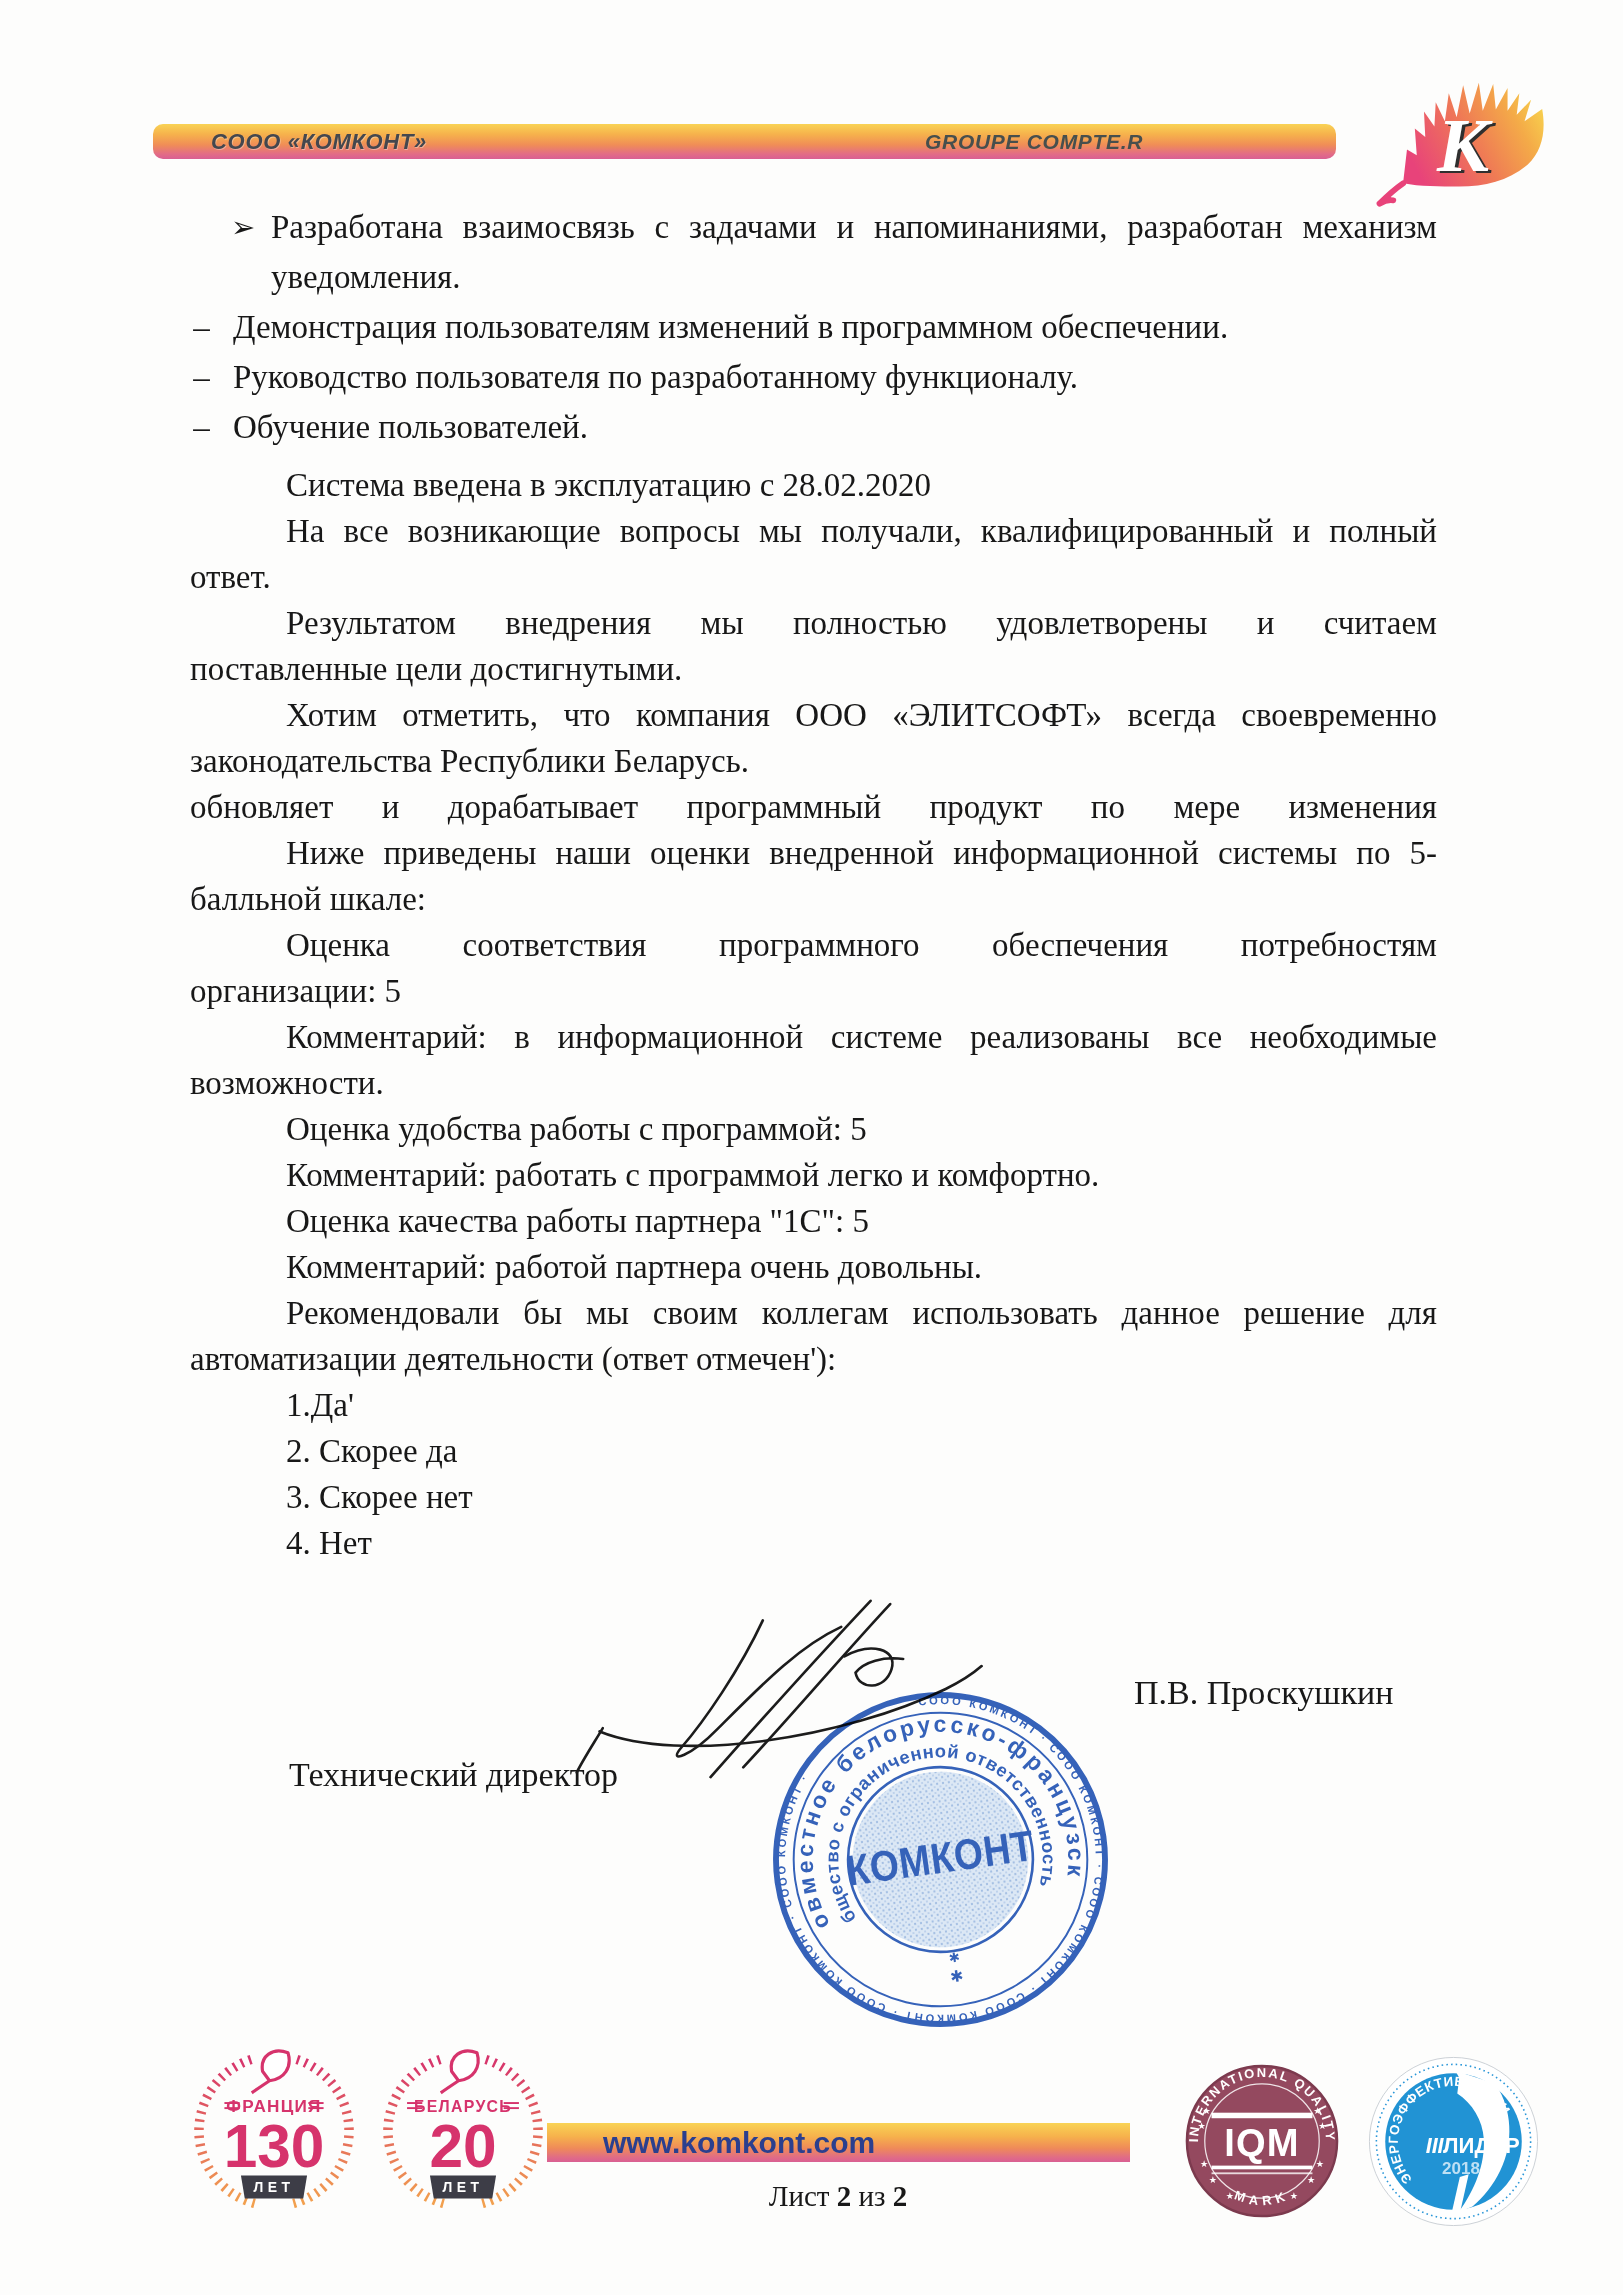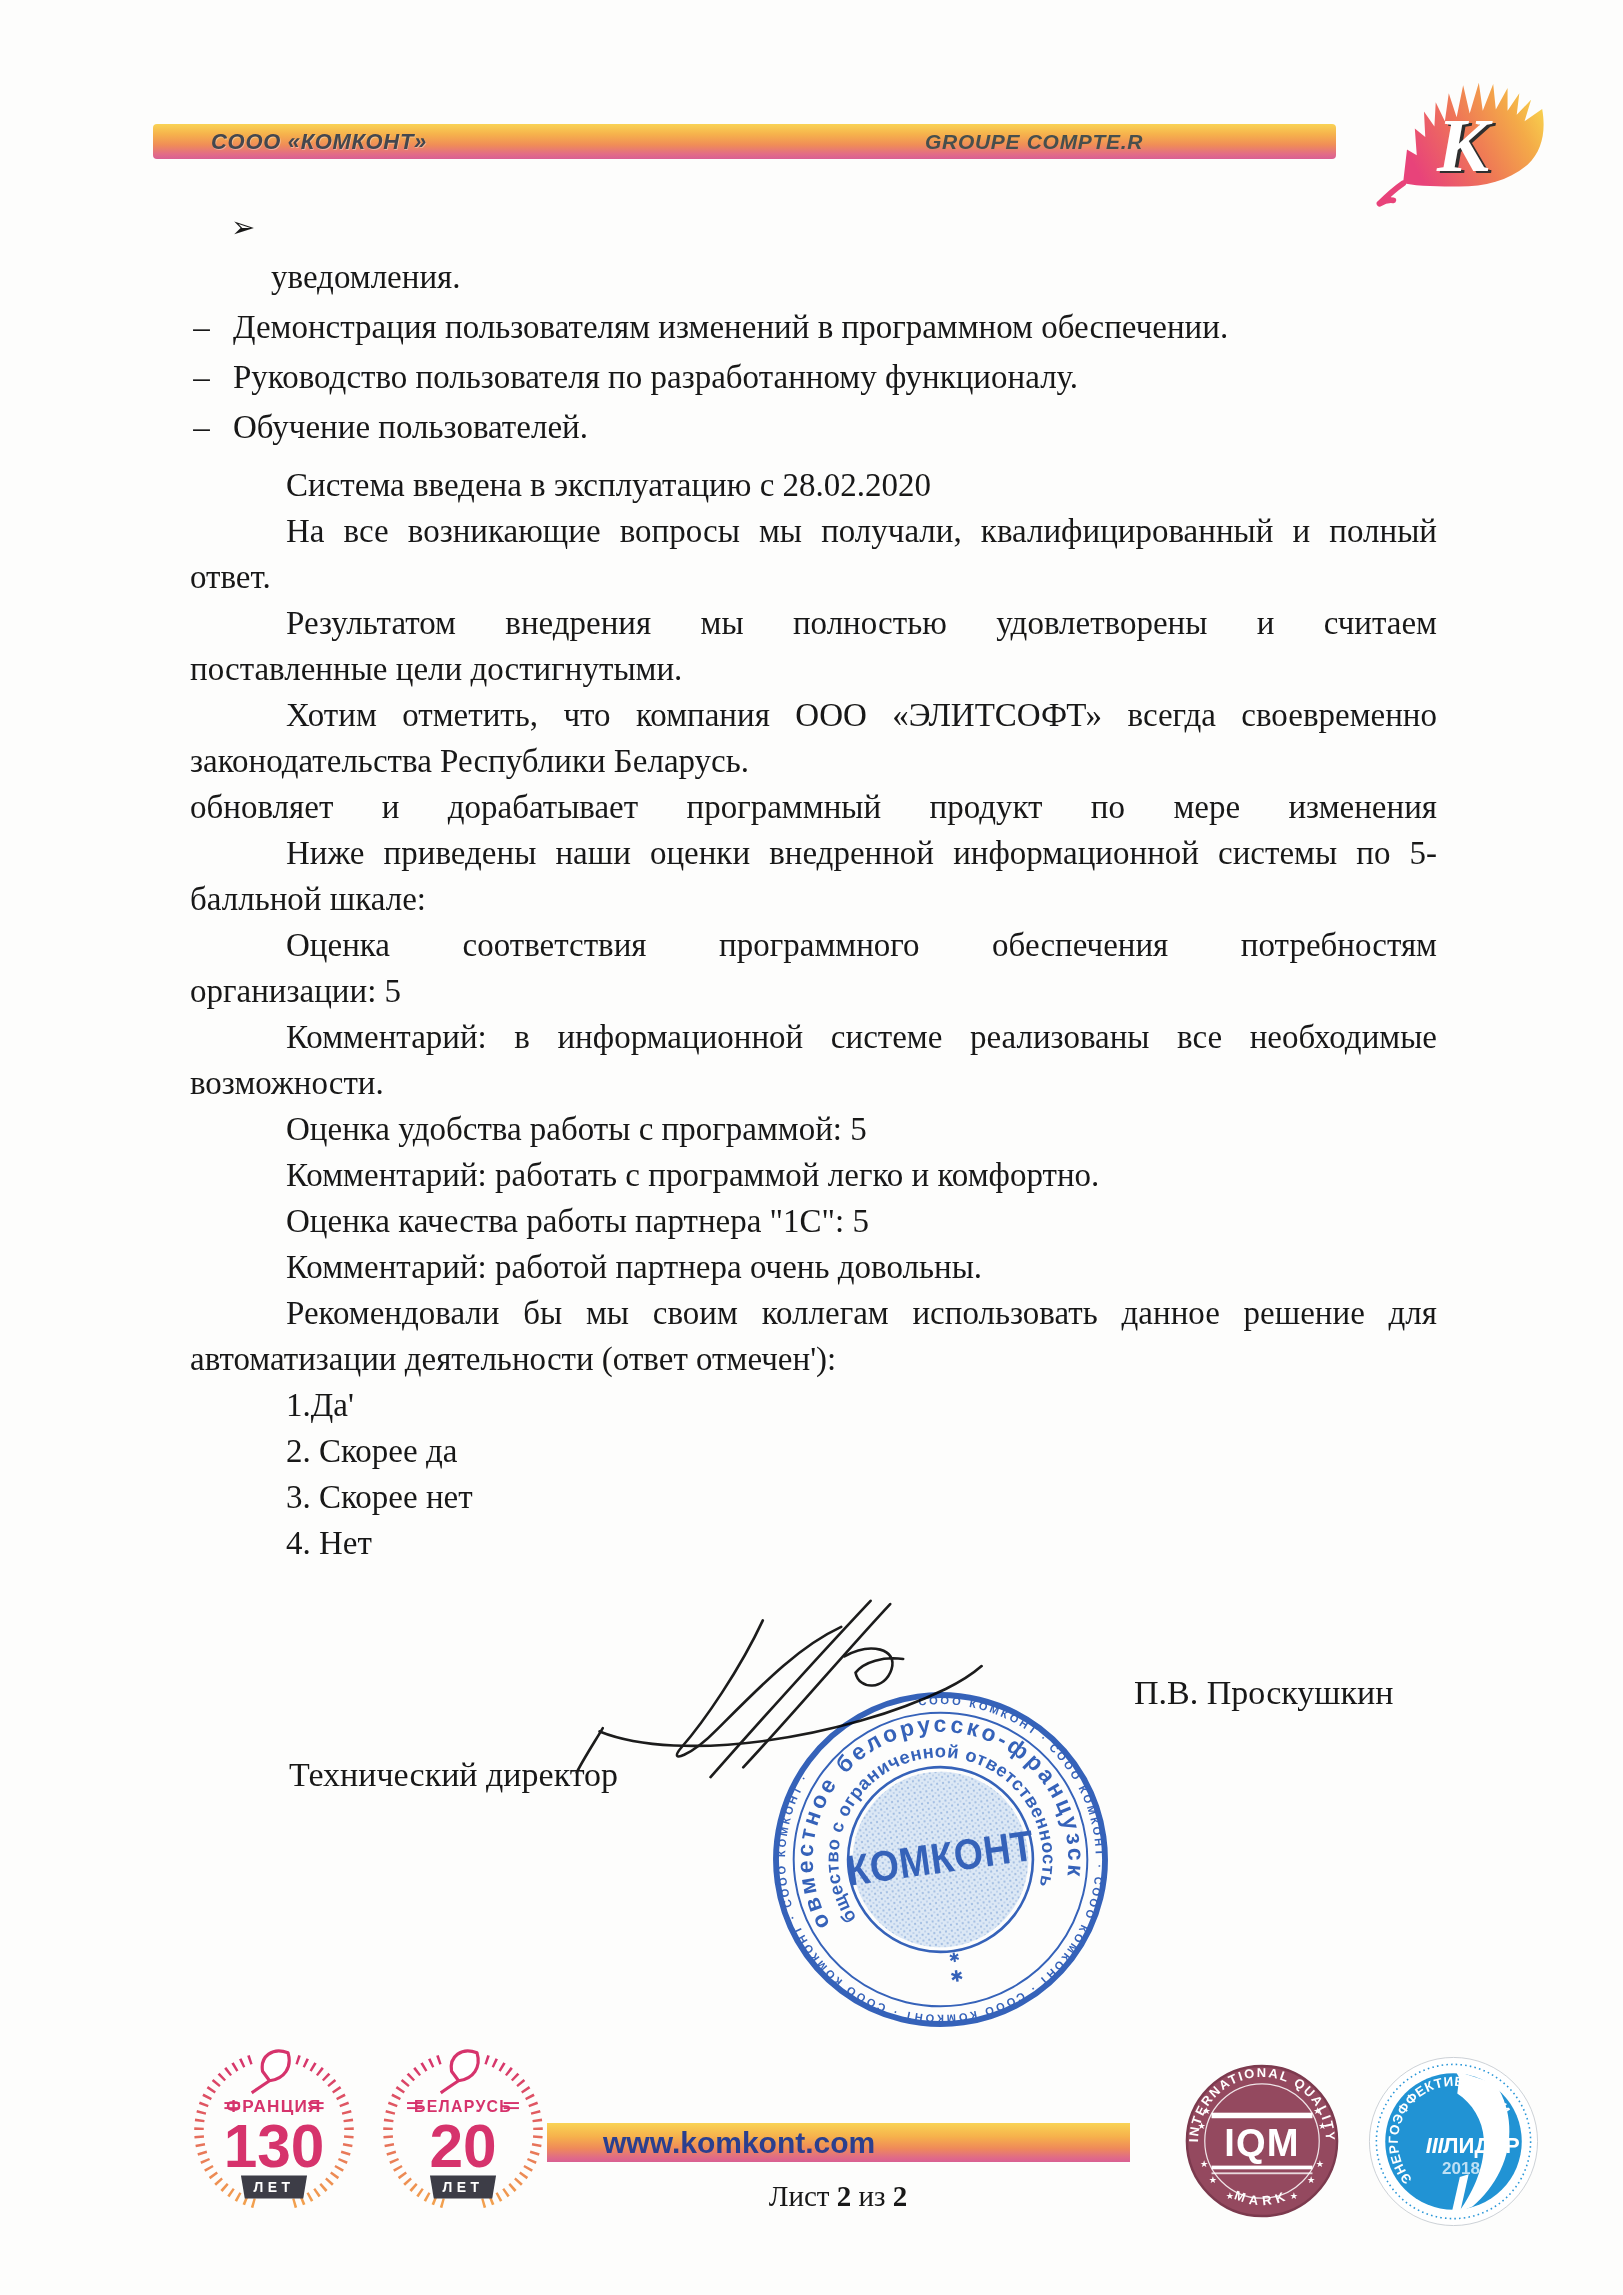--- a/index.html
+++ b/index.html
@@ -4,21 +4,21 @@
 <style>
   html,body{margin:0;padding:0;}
   body{
     width:1623px;height:2295px;position:relative;overflow:hidden;
     background:#fdfdfc;font-family:"Liberation Serif", serif;color:#181818;
   }
   
   .header-bar{
     position:absolute;left:153px;top:124px;width:1183px;height:35px;
     background:linear-gradient(to bottom,#f9d355 0%,#f6b14c 30%,#f08d57 60%,#e36d85 85%,#d95f93 100%);
-    border-radius:4px;
+    border-radius:10px;
     text-align:center;
   }
   .hdr-left{
     position:absolute;left:58px;top:0;height:35px;line-height:35px;
     font-family:"Liberation Sans",sans-serif;font-weight:bold;font-style:italic;
     font-size:22px;color:#44474e;letter-spacing:0.7px;text-shadow:0.7px 0.7px 0 rgba(255,255,255,.35);
   }
   .hdr-right{
     position:absolute;left:772px;top:0;height:51px;line-height:35px;
     font-family:"Liberation Sans",sans-serif;font-weight:bold;font-style:italic;
@@ -76,21 +76,21 @@
     </linearGradient>
   </defs>
   <path d="M55,172 L61,120 L76,129 L73,88 L89,101 L87,62 L103,85 L105,48 L119,77 L125,34 L137,71 L147,22 L157,65 L171,18 L177,61 L193,20 L197,59 L215,26 L215,61 L233,34 L229,67 L251,44 L241,77 L268,58
            C274,92 268,122 246,143 C219,167 181,177 141,177 C111,177 81,177 55,172 Z" fill="url(#leafGrad)"></path>
   <path d="M55,172 C42,181 30,192 19,203 M19,203 C26,199 34,197 40,198" stroke="#e8437a" stroke-width="9" fill="none" stroke-linecap="round"></path>
   <text x="152" y="156" font-family="Liberation Serif, serif" font-weight="bold" font-style="italic" font-size="118" fill="#2f2f2f" text-anchor="middle">К</text>
   <text x="147" y="153" font-family="Liberation Serif, serif" font-weight="bold" font-style="italic" font-size="118" fill="#ffffff" text-anchor="middle">К</text>
 </svg>
 
 <div class="doc-body" id="doc-body">
-    <div class="line la just ind-bullet"><span class="marker arrow">➢</span></div>
+    <div class="line la just ind-bullet"><span class="marker arrow">➢</span><span>Разработана взаимосвязь с задачами и напоминаниями, разработан механизм</span></div>
     <div class="line la ind-bullet"><span>уведомления.</span></div>
     <div class="line la ind-dash"><span class="marker dash">–</span><span>Демонстрация пользователям изменений в программном обеспечении.</span></div>
     <div class="line la ind-dash"><span class="marker dash">–</span><span>Руководство пользователя по разработанному функционалу.</span></div>
     <div class="line la ind-dash"><span class="marker dash">–</span><span>Обучение пользователей.</span></div>
     <div class="line lb gap ind-para"><span>Система введена в эксплуатацию с 28.02.2020</span></div>
     <div class="line lb just ind-para"><span>На все возникающие вопросы мы получали, квалифицированный и полный</span></div>
     <div class="line lb"><span>ответ.</span></div>
     <div class="line lb just ind-para"><span>Результатом внедрения мы полностью удовлетворены и считаем</span></div>
     <div class="line lb"><span>поставленные цели достигнутыми.</span></div>
     <div class="line lb just ind-para"><span>Хотим отметить, что компания ООО «ЭЛИТСОФТ» всегда своевременно</span></div>

